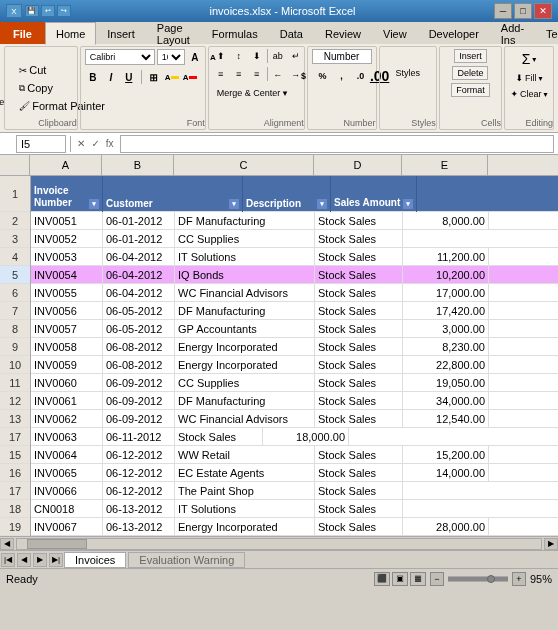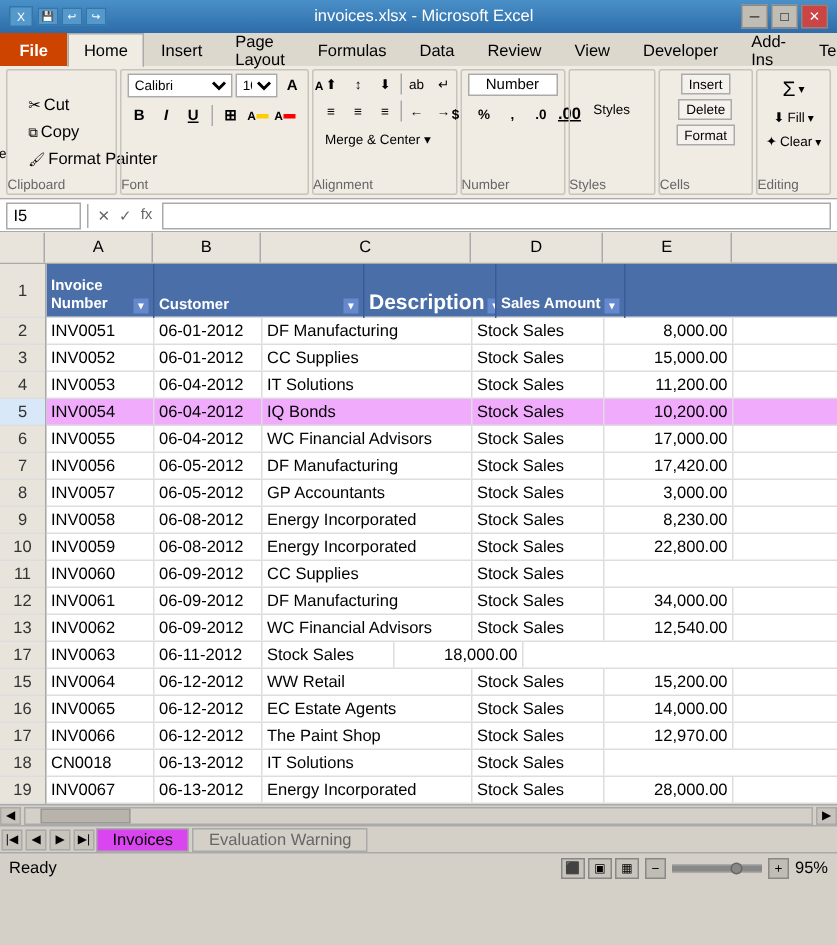--- a/index.html
+++ b/index.html
@@ -40,21 +40,21 @@
 
     .ribbon-content { display: flex; padding: 2px 4px; gap: 2px; height: 88px; }
     .ribbon-group {
       border: 1px solid #c8c4bc; border-radius: 2px;
       padding: 2px 4px; display: flex; flex-direction: column;
       align-items: center; min-width: 50px;
       position: relative;
     }
     .ribbon-group-label {
       position: absolute; bottom: 1px; font-size: 9px; color: #666;
-      width: 100%; text-align: left; margin-top: 25px;
+      width: 100%; text-align: right; margin-top: 25px;
     }
     .ribbon-group-content { display: flex; gap: 2px; align-items: center; flex: 1; }
 
     
     .ribbon-btn-large {
       display: flex; flex-direction: column; align-items: center;
       padding: 2px 4px; cursor: pointer; border: 1px solid transparent;
       border-radius: 2px; width: 40px; height: 56px;
       justify-content: center; gap: 1px;
     }
@@ -89,21 +89,21 @@
     .cell-btn { font-size: 9px; padding: 1px 4px; border: 1px solid #aaa; background: #f5f2ee; cursor: pointer; white-space: nowrap; }
     .edit-btn { font-size: 9px; padding: 1px 6px; border: 1px solid transparent; background: transparent; cursor: pointer; display: flex; align-items: center; gap: 2px; }
 
     
     .formula-bar {
       display: flex; align-items: center; background: white;
       border-bottom: 1px solid #aaa; height: 22px; padding: 0 4px; gap: 4px;
     }
     .cell-ref-box {
       width: 50px; height: 18px; border: 1px solid #aaa; font-size: 11px;
-      display: flex; align-items: center; padding: 0 4px;
+      display: flex; align-items: center; padding: 0 4px; margin-left: 12px;
     }
     .formula-divider { width: 1px; height: 16px; background: #aaa; }
     .formula-icons { display: flex; gap: 2px; align-items: center; }
     .formula-icon { font-size: 10px; cursor: pointer; color: #666; padding: 1px 2px; }
     .formula-input {
       flex: 1; height: 18px; border: 1px solid #aaa; font-size: 11px;
       padding: 0 4px; font-family: Calibri, sans-serif;
     }
 
     
@@ -179,21 +179,21 @@
     .zoom-slider-track { width: 100%; height: 4px; background: #888; margin-top: 1px; position: relative; }
     .zoom-thumb { width: 8px; height: 8px; background: #888; border: 1px solid #666; position: absolute; top: -2px; border-radius: 50%; }
 
     
     .sheet-tabs-bar {
       display: flex; align-items: center; background: #d4d0c8;
       border-top: 1px solid #aaa; height: 18px;
     }
     .sheet-nav-btn { width: 14px; height: 14px; border: 1px solid #aaa; background: #c8c4bc; font-size: 8px; display: flex; align-items: center; justify-content: center; cursor: pointer; margin: 0 1px; }
     .sheet-tab {
-      padding: 2px 10px; border: 1px solid #aaa; background: #d946ef;
+      padding: 2px 10px; border: 1px solid #aaa; background: #ffffff;
       font-size: 11px; cursor: pointer; height: 16px; display: flex; align-items: center;
       margin-right: 2px;
     }
     .sheet-tab.inactive { background: #d4d0c8; color: #666; }
 
     
     .h-scrollbar { height: 14px; background: #d4d0c8; display: flex; align-items: center; border-top: 1px solid #aaa; }
     .scrollbar-track { flex: 1; height: 12px; background: #d4d0c8; position: relative; border: 1px solid #aaa; margin: 0 2px; }
     .scrollbar-thumb { height: 10px; width: 60px; background: #b8b4ac; border: 1px solid #999; position: absolute; left: 10px; top: 0; }
     .scroll-btn { width: 14px; height: 12px; background: #c8c4bc; border: 1px solid #aaa; display: flex; align-items: center; justify-content: center; font-size: 8px; cursor: pointer; }
@@ -323,21 +323,21 @@
     </div>
 
     <div class="ribbon-group" style="width:72px;">
       <div class="ribbon-group-content" style="flex-direction:column; align-items:center; justify-content:flex-start; width:100%;">
         <div class="number-display" style="cursor:pointer;">Number</div>
         <div class="font-row" style="gap:3px;">
           <div class="format-btn" style="font-size:9px;">$</div>
           <div class="format-btn" style="font-size:9px;">%</div>
           <div class="format-btn" style="font-size:9px;">,</div>
           <div class="format-btn" style="font-size:9px;">.0</div>
-          <div class="format-btn" style="font-size:11px;text-decoration:underline;">.00</div>
+          <div class="format-btn" style="font-size:14px;text-decoration:underline;">.00</div>
         </div>
       </div>
       <div class="ribbon-group-label">Number</div>
     </div>
 
     <div class="ribbon-group" style="width:60px;">
       <div class="ribbon-group-content" style="flex-direction:column; align-items:center; justify-content:flex-start; width:100%;">
         <div class="ribbon-btn-large" style="height:50px;width:52px;">
           <div style="font-size:9px;text-align:center;line-height:1.3;">Styles</div>
         </div>
@@ -433,21 +433,21 @@
           </div>
         </div>
         <div class="data-cell col-c">
           <div class="header-cell-content">
             <span style="flex:1;font-size:10px;">Customer</span>
             <div class="filter-arrow">▾</div>
           </div>
         </div>
         <div class="data-cell col-d">
           <div class="header-cell-content">
-            <span style="flex:1;font-size:14px;">Description</span>
+            <span style="flex:1;font-size:10px;">Description</span>
             <div class="filter-arrow">▾</div>
           </div>
         </div>
         <div class="data-cell col-e">
           <div class="header-cell-content">
             <span style="flex:1;font-size:10px;line-height:1.2;white-space:normal;">Sales Amount</span>
             <div class="filter-arrow">▾</div>
           </div>
         </div>
       </div>
@@ -457,21 +457,20 @@
         <div class="data-cell col-b">06-01-2012</div>
         <div class="data-cell col-c">DF Manufacturing</div>
         <div class="data-cell col-d">Stock Sales</div>
         <div class="data-cell col-e number">8,000.00</div>
       </div>
       <div class="data-row">
         <div class="data-cell col-a">INV0052</div>
         <div class="data-cell col-b">06-01-2012</div>
         <div class="data-cell col-c">CC Supplies</div>
         <div class="data-cell col-d">Stock Sales</div>
-        <div class="data-cell col-e number">15,000.00</div>
       </div>
       <div class="data-row">
         <div class="data-cell col-a">INV0053</div>
         <div class="data-cell col-b">06-04-2012</div>
         <div class="data-cell col-c">IT Solutions</div>
         <div class="data-cell col-d">Stock Sales</div>
         <div class="data-cell col-e number">11,200.00</div>
       </div>
       <div class="data-row row5">
         <div class="data-cell col-a">INV0054</div>
@@ -513,20 +512,21 @@
         <div class="data-cell col-b">06-08-2012</div>
         <div class="data-cell col-c">Energy Incorporated</div>
         <div class="data-cell col-d">Stock Sales</div>
         <div class="data-cell col-e number">22,800.00</div>
       </div>
       <div class="data-row">
         <div class="data-cell col-a">INV0060</div>
         <div class="data-cell col-b">06-09-2012</div>
         <div class="data-cell col-c">CC Supplies</div>
         <div class="data-cell col-d">Stock Sales</div>
+        <div class="data-cell col-e number">19,050.00</div>
       </div>
       <div class="data-row">
         <div class="data-cell col-a">INV0061</div>
         <div class="data-cell col-b">06-09-2012</div>
         <div class="data-cell col-c">DF Manufacturing</div>
         <div class="data-cell col-d">Stock Sales</div>
         <div class="data-cell col-e number">34,000.00</div>
       </div>
       <div class="data-row">
         <div class="data-cell col-a">INV0062</div>
@@ -553,21 +553,20 @@
         <div class="data-cell col-b">06-12-2012</div>
         <div class="data-cell col-c">EC Estate Agents</div>
         <div class="data-cell col-d">Stock Sales</div>
         <div class="data-cell col-e number">14,000.00</div>
       </div>
       <div class="data-row">
         <div class="data-cell col-a">INV0066</div>
         <div class="data-cell col-b">06-12-2012</div>
         <div class="data-cell col-c">The Paint Shop</div>
         <div class="data-cell col-d">Stock Sales</div>
-        <div class="data-cell col-e number">12,970.00</div>
       </div>
       <div class="data-row">
         <div class="data-cell col-a">CN0018</div>
         <div class="data-cell col-b">06-13-2012</div>
         <div class="data-cell col-c">IT Solutions</div>
         <div class="data-cell col-d">Stock Sales</div>
       </div>
       <div class="data-row">
         <div class="data-cell col-a">INV0067</div>
         <div class="data-cell col-b">06-13-2012</div>

